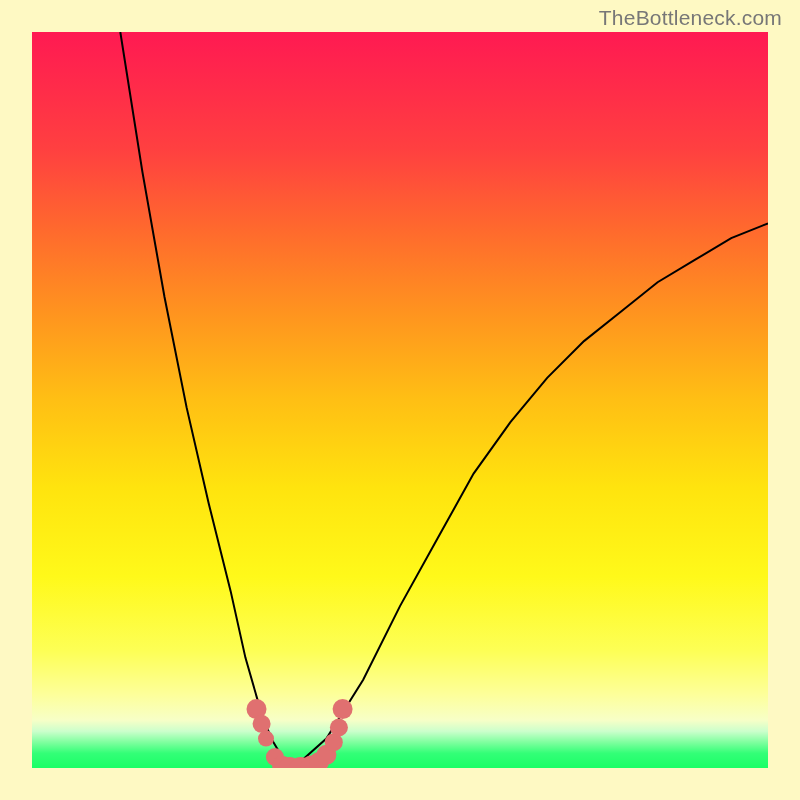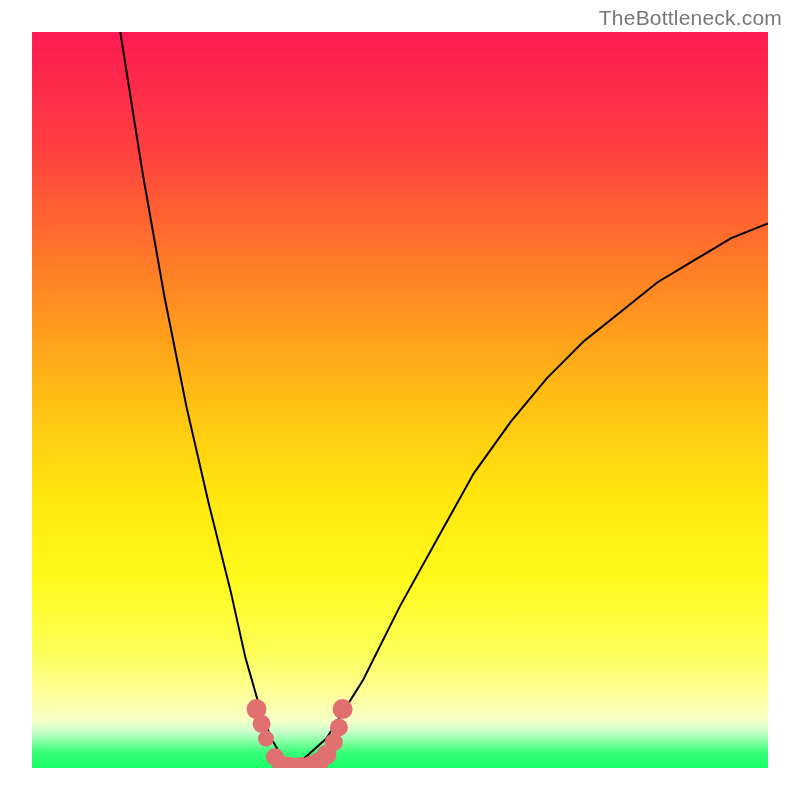--- a/index.html
+++ b/index.html
@@ -10,21 +10,21 @@
     background: #000;
     overflow: hidden;
     font-family: Arial, Helvetica, sans-serif;
   }
   .frame {
     position: absolute;
     top: 0;
     left: 0;
     width: 800px;
     height: 800px;
-    background: #ffffff;
+    background: #fef9c3;
   }
   .plot {
     position: absolute;
     top: 32px;
     left: 32px;
     width: 736px;
     height: 736px;
     
     background:
       linear-gradient(to bottom,

